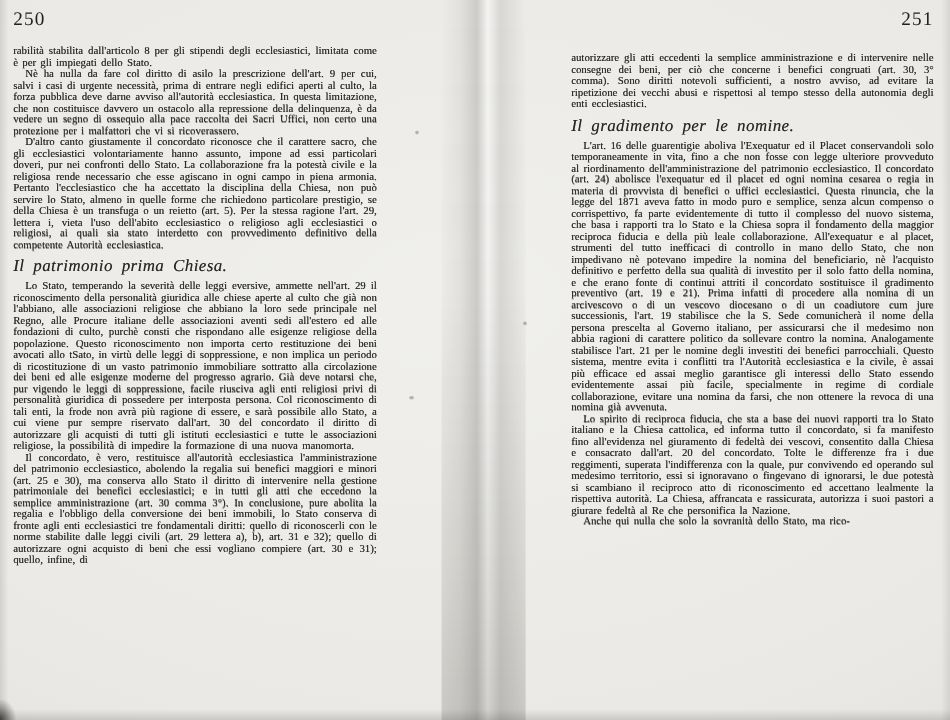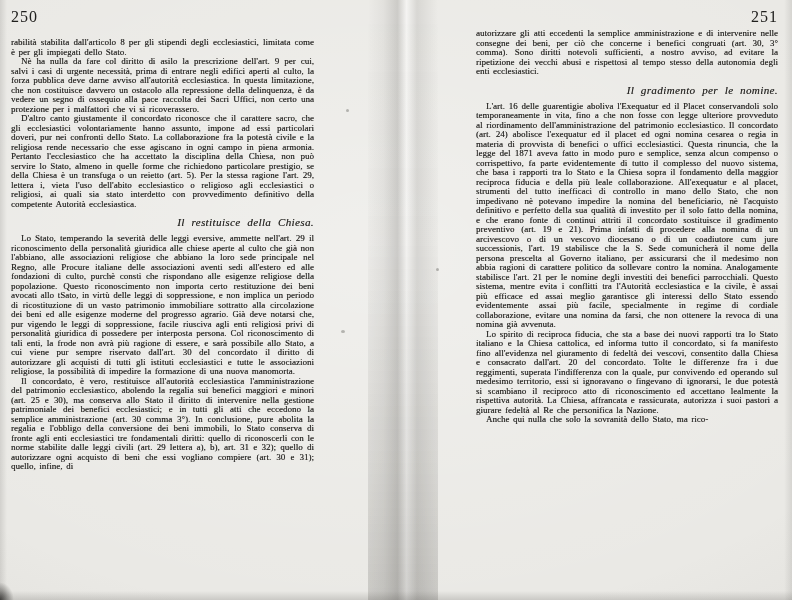--- a/index.html
+++ b/index.html
@@ -94,62 +94,62 @@
   .page-left  { left: 11px;  width: 303px; }
   .page-right { left: 476px; width: 302px; }
 
   .page-number {
     font-size: 16px;
     letter-spacing: 1px;
     color: #21201e;
     height: 19px;
   }
   .page-left  .page-number { text-align: left;  margin-bottom: 11px; }
-  .page-right .page-number { text-align: right; margin-bottom: 2px; }
+  .page-right .page-number { text-align: right; margin-bottom: 17px; }
 
   .body-text p {
     margin: 0;
     font-size: 8.9px;
     line-height: 9.5px;
     text-align: justify;
     text-indent: 10px;
     word-spacing: 1.3px;
     letter-spacing: 0.05px;
     text-shadow: 0.2px 0.2px 0.4px rgba(45,43,40,0.65);
   }
   .body-text p.cont { text-indent: 0; }
 
   .section-heading {
     margin: 8px 0 6px 0;
-    font-size: 11px;
+    font-size: 14px;
     line-height: 11px;
     font-style: italic;
     font-weight: normal;
-    text-align: right;
+    text-align: left;
     word-spacing: 3.5px;
     letter-spacing: 0.4px;
     text-shadow: 0.2px 0.2px 0.4px rgba(45,43,40,0.6);
     font-family: Liberation Serif, serif;
   }
 </style>
 </head>
 <body>
 
 <div class="scan">
 
   <div class="gutter"></div>
   <div class="gutter-deepen"></div>
 
   <div class="page page-left">
     <div class="page-number">250</div>
     <div class="body-text">
       <p class="cont">rabilità stabilita dall'articolo 8 per gli stipendi degli ecclesiastici, limitata come è per gli impiegati dello Stato.</p>
       <p>Nè ha nulla da fare col diritto di asilo la prescrizione dell'art. 9 per cui, salvi i casi di urgente necessità, prima di entrare negli edifici aperti al culto, la forza pubblica deve darne avviso all'autorità ecclesiastica. In questa limitazione, che non costituisce davvero un ostacolo alla repressione della delinquenza, è da vedere un segno di ossequio alla pace raccolta dei Sacri Uffici, non certo una protezione per i malfattori che vi si ricoverassero.</p>
       <p>D'altro canto giustamente il concordato riconosce che il carattere sacro, che gli ecclesiastici volontariamente hanno assunto, impone ad essi particolari doveri, pur nei confronti dello Stato. La collaborazione fra la potestà civile e la religiosa rende necessario che esse agiscano in ogni campo in piena armonia. Pertanto l'ecclesiastico che ha accettato la disciplina della Chiesa, non può servire lo Stato, almeno in quelle forme che richiedono particolare prestigio, se della Chiesa è un transfuga o un reietto (art. 5). Per la stessa ragione l'art. 29, lettera i, vieta l'uso dell'abito ecclesiastico o religioso agli ecclesiastici o religiosi, ai quali sia stato interdetto con provvedimento definitivo della competente Autorità ecclesiastica.</p>
-      <h3 class="section-heading">Il restituisce della Chiesa.</h3>
+      <h3 class="section-heading">Il patrimonio prima Chiesa.</h3>
       <p>Lo Stato, temperando la severità delle leggi eversive, ammette nell'art. 29 il riconoscimento della personalità giuridica alle chiese aperte al culto che già non l'abbiano, alle associazioni religiose che abbiano la loro sede principale nel Regno, alle Procure italiane delle associazioni aventi sedi all'estero ed alle fondazioni di culto, purchè consti che rispondano alle esigenze religiose della popolazione. Questo riconoscimento non importa certo restituzione dei beni avocati allo tSato, in virtù delle leggi di soppressione, e non implica un periodo di ricostituzione di un vasto patrimonio immobiliare sottratto alla circolazione dei beni ed alle esigenze moderne del progresso agrario. Già deve notarsi che, pur vigendo le leggi di soppressione, facile riusciva agli enti religiosi privi di personalità giuridica di possedere per interposta persona. Col riconoscimento di tali enti, la frode non avrà più ragione di essere, e sarà possibile allo Stato, a cui viene pur sempre riservato dall'art. 30 del concordato il diritto di autorizzare gli acquisti di tutti gli istituti ecclesiastici e tutte le associazioni religiose, la possibilità di impedire la formazione di una nuova manomorta.</p>
       <p>Il concordato, è vero, restituisce all'autorità ecclesiastica l'amministrazione del patrimonio ecclesiastico, abolendo la regalia sui benefici maggiori e minori (art. 25 e 30), ma conserva allo Stato il diritto di intervenire nella gestione patrimoniale dei benefici ecclesiastici; e in tutti gli atti che eccedono la semplice amministrazione (art. 30 comma 3°). In conclusione, pure abolita la regalia e l'obbligo della conversione dei beni immobili, lo Stato conserva di fronte agli enti ecclesiastici tre fondamentali diritti: quello di riconoscerli con le norme stabilite dalle leggi civili (art. 29 lettera a), b), art. 31 e 32); quello di autorizzare ogni acquisto di beni che essi vogliano compiere (art. 30 e 31); quello, infine, di</p>
     </div>
   </div>
 
   <div class="page page-right">
     <div class="page-number">251</div>
     <div class="body-text">
       <p class="cont">autorizzare gli atti eccedenti la semplice amministrazione e di intervenire nelle consegne dei beni, per ciò che concerne i benefici congruati (art. 30, 3° comma). Sono diritti notevoli sufficienti, a nostro avviso, ad evitare la ripetizione dei vecchi abusi e rispettosi al tempo stesso della autonomia degli enti ecclesiastici.</p>
       <h3 class="section-heading">Il gradimento per le nomine.</h3>

